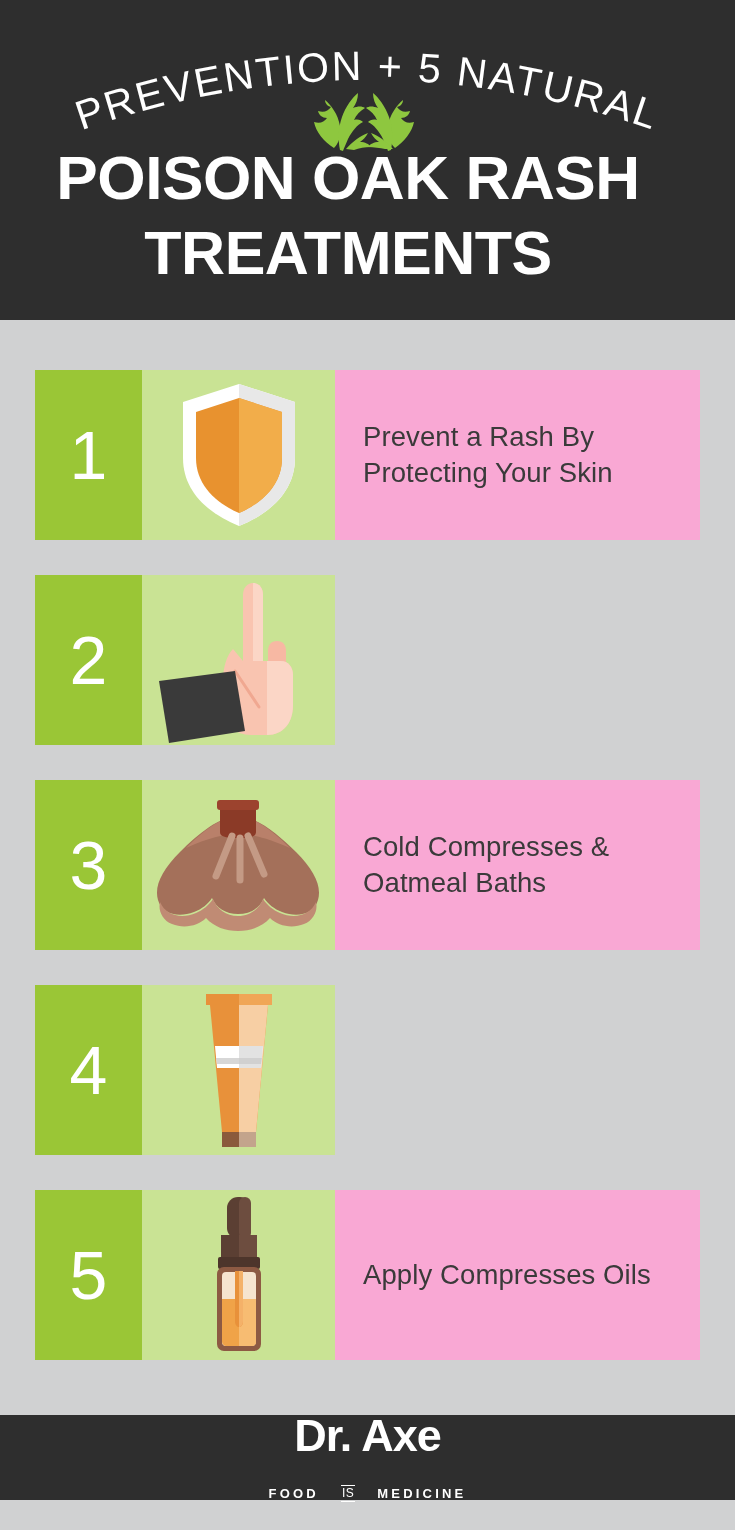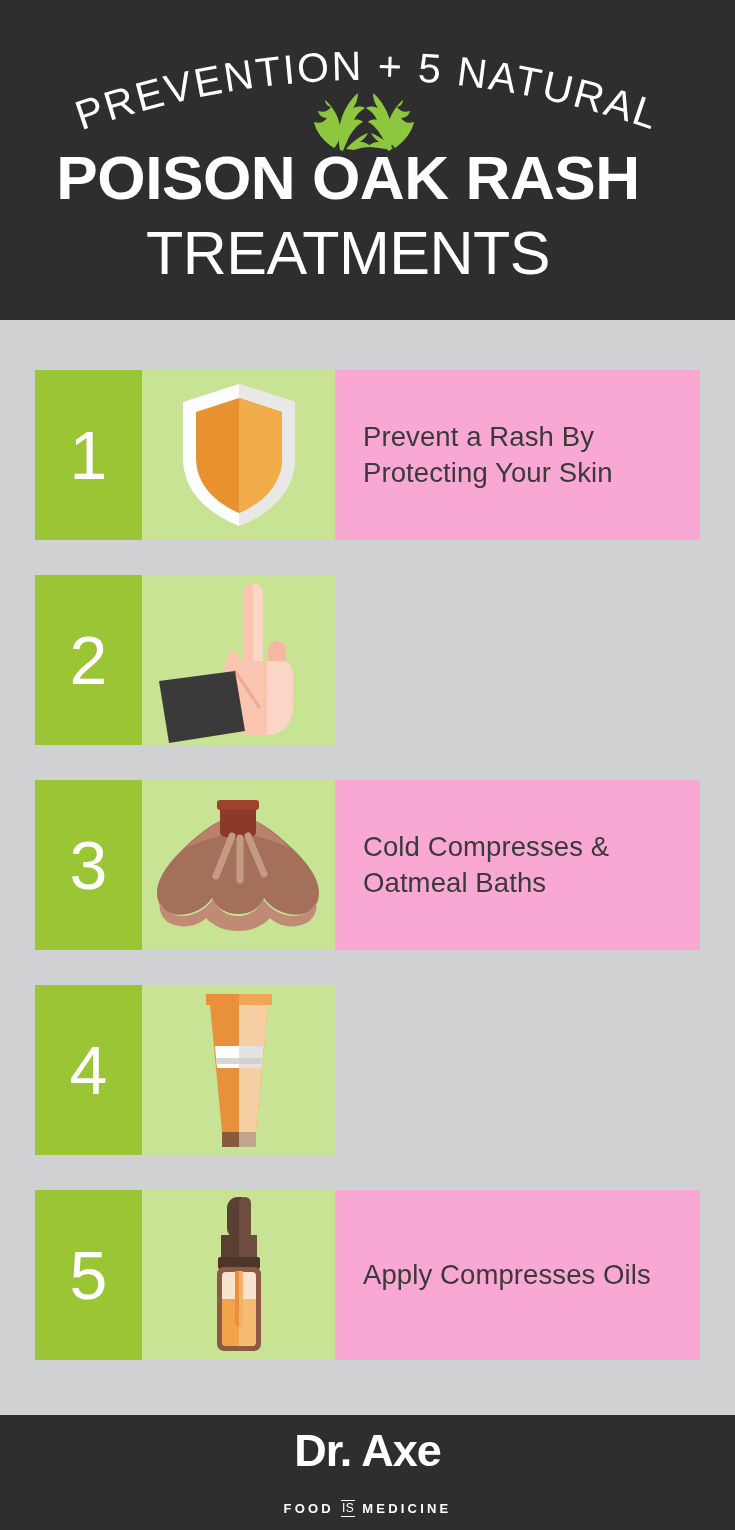--- a/index.html
+++ b/index.html
@@ -28,21 +28,21 @@
   #title-block {
     position:absolute; left:0; top:148px; width:696px;
     text-align:center; color:#ffffff;
   }
   #title-line1 {
     font-size:61px; font-weight:bold; line-height:1.0;
     letter-spacing:-0.5px;
     transform:scaleX(1.02); transform-origin:center;
   }
   #title-line2 {
-    font-size:61px; font-weight:normal; line-height:1.0;
+    font-size:61px; font-weight:bold; line-height:1.0;
     margin-top:14px; letter-spacing:-0.5px;
   }
 
   
   #rows { position:absolute; left:0; top:320px; width:735px; }
   .row {
     position:relative; height:170px; margin:0 0 35px 0;
     margin-left:35px; width:665px;
     display:flex; align-items:stretch;
   }
@@ -68,31 +68,31 @@
     padding-left:28px; padding-right:16px;
   }
   .label-text {
     color:#3a3a3a; font-size:27.5px; line-height:1.32;
     font-family:"Liberation Sans", sans-serif; font-weight:400;
     letter-spacing:0.1px;
   }
 
   
   #footer {
-    position:absolute; left:0; top:1415px; width:735px; height:115px;
+    position:absolute; left:0; top:1415px; width:735px; height:85px;
     background:#2e2e2e;
     display:flex; flex-direction:column;
     align-items:center; justify-content:center;
   }
   #brand {
     color:#ffffff; font-size:45px; font-weight:bold;
     letter-spacing:-1px; line-height:1;
   }
   #tagline-row {
-    display:flex; align-items:center; gap:7px;
+    display:flex; align-items:center; gap:22px;
     margin-top:27px;
   }
   .tag-word {
     color:#ffffff; font-size:13px; font-weight:bold;
     letter-spacing:3.2px;
   }
   #tag-is {
     color:#ffffff; font-size:12px; font-weight:normal;
     border-top:1.5px solid #ffffff; border-bottom:1.5px solid #ffffff;
     padding:0 1px; line-height:1.25; letter-spacing:0.5px;

